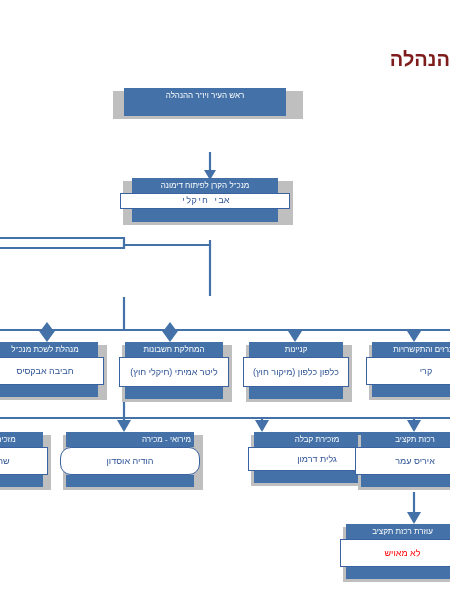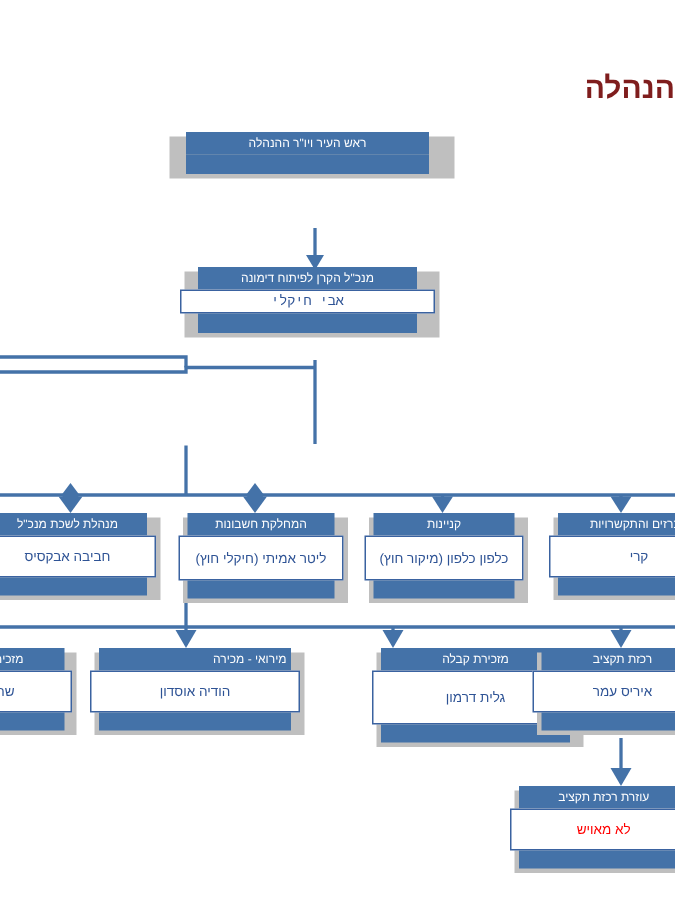--- a/index.html
+++ b/index.html
@@ -197,28 +197,28 @@
   <div class="node" id="n-secretary" style="left:-40px; top:432px; width:88px;">
     <div class="plate"></div>
     <div class="band" style="margin:0 5px;">מזכירה</div>
     <div class="body" style="height:28px;">שר</div>
     <div class="foot" style="height:12px; margin:0 5px;"></div>
   </div>
 
   <div class="node" id="n-sales-secretary" style="left:60px; top:432px; width:140px;">
     <div class="plate"></div>
     <div class="band" style="margin:0 6px;text-align:right;">מירואי - מכירה</div>
-    <div class="body" style="height:28px;">הודיה אוסדון</div>
+    <div class="body" style="height:28px;border-radius:11px;">הודיה אוסדון</div>
     <div class="foot" style="height:12px; margin:0 6px;"></div>
   </div>
 
   <div class="node" id="n-reception" style="left:202px; top:432px; width:138px;margin-left:46px;">
     <div class="plate"></div>
     <div class="band" style="margin:0 6px;">מזכירת קבלה</div>
-    <div class="body" style="height:36px;">גלית דרמון</div>
+    <div class="body" style="height:24px;">גלית דרמון</div>
     <div class="foot" style="height:12px; margin:0 6px;"></div>
   </div>
 
   <div class="node" id="n-budget" style="left:355px; top:432px; width:120px;">
     <div class="plate"></div>
     <div class="band" style="margin:0 6px;">רכזת תקציב</div>
     <div class="body" style="height:28px;">איריס עמר</div>
     <div class="foot" style="height:12px; margin:0 6px;"></div>
   </div>
 

